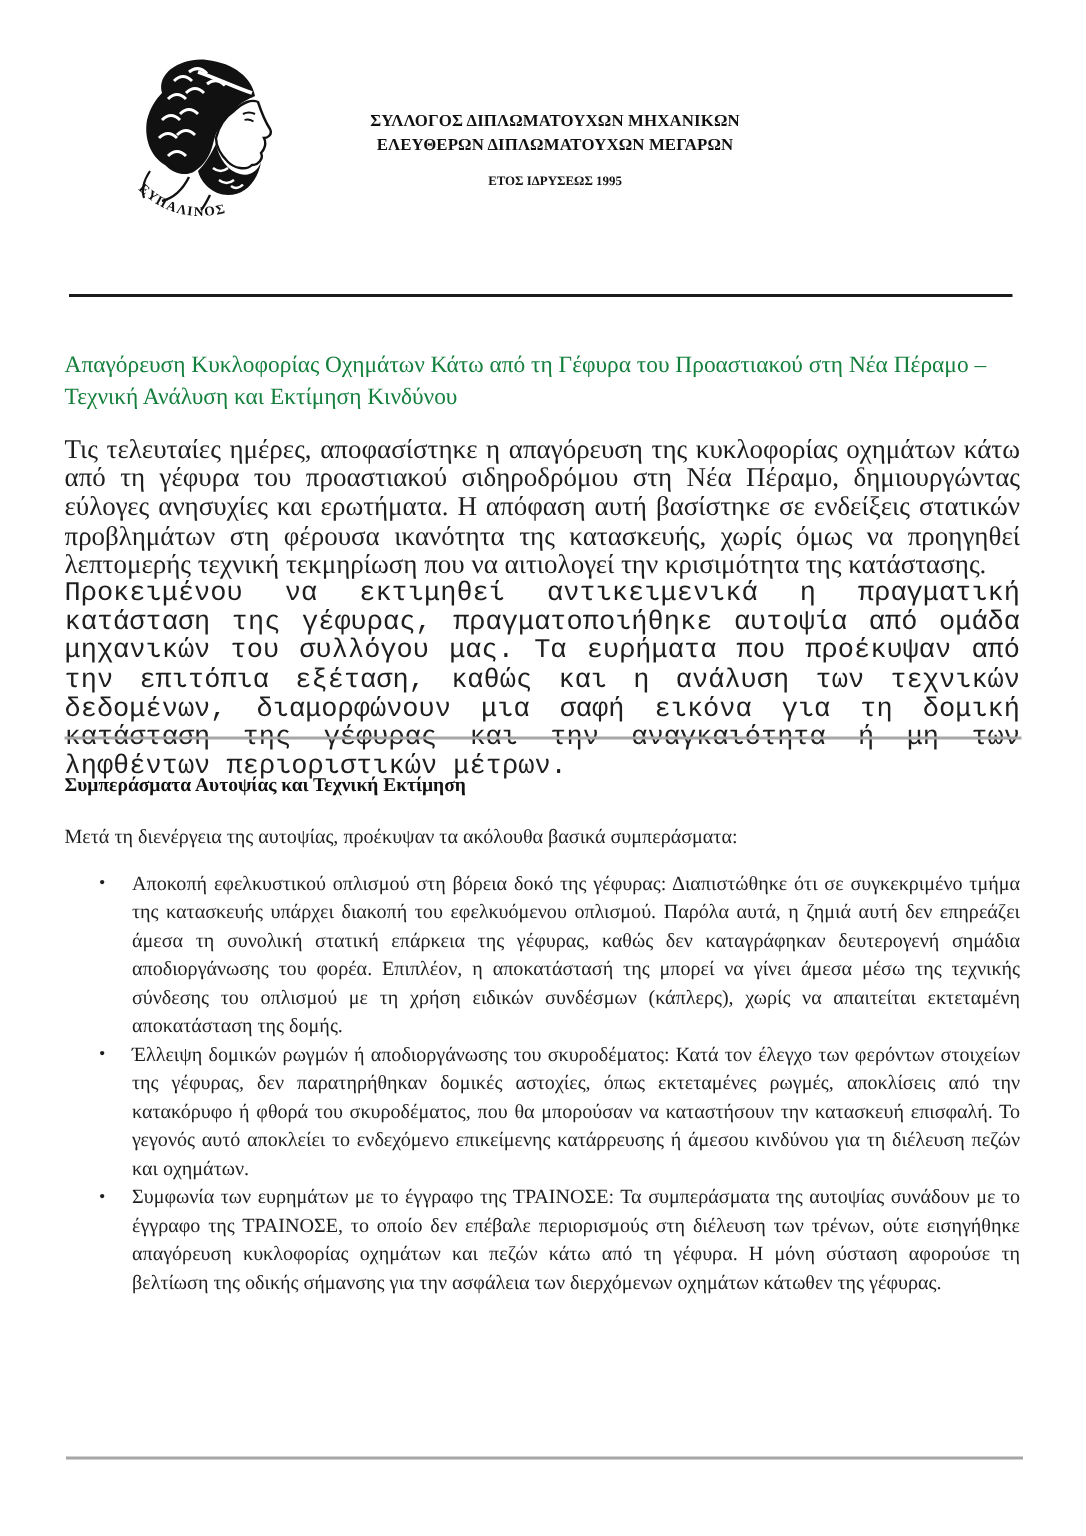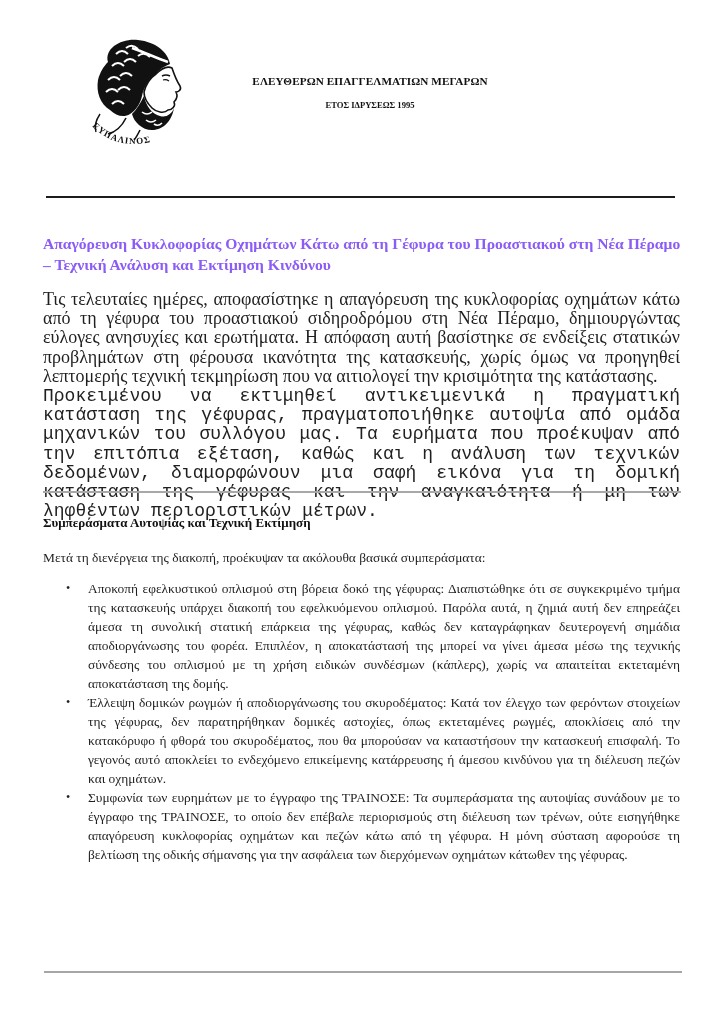--- a/index.html
+++ b/index.html
@@ -58,25 +58,25 @@
       height: 2px;
       background: #1c1c1c;
     }
     
     .doc-title {
       position: absolute;
       left: 43px;
       top: 233px;
       width: 640px;
       font-family: "Liberation Serif", "DejaVu Serif", serif;
-      font-weight: bold;
+      font-weight: normal;
       font-size: 15.6px;
       line-height: 21px;
       margin: 0;
-      color: #8b5cf6;
+      color: #15803d;
     }
     .para {
       position: absolute;
       left: 43px;
       width: 637px;
       margin: 0;
       font-size: 18px;
       line-height: 19.2px;
       text-align: justify;
       color: #1f1f1f;
@@ -172,35 +172,36 @@
       <path d="M14 80 C10 86, 8 92, 10 98" stroke="#111" stroke-width="1.4" fill="none"></path>
 
       <path id="captionArc" d="M6 92 Q30 116 64 108" fill="none"></path>
       <text font-family="Liberation Serif, DejaVu Serif, serif" font-size="9" font-weight="bold" fill="#111" letter-spacing="1">
         <textPath href="#captionArc">ΕΥΠΑΛΙΝΟΣ</textPath>
       </text>
     </svg>
   </div>
 
   <div class="org-header">
-    <div class="org-line">ΕΛΕΥΘΕΡΩΝ ΕΠΑΓΓΕΛΜΑΤΙΩΝ ΜΕΓΑΡΩΝ</div>
+    <div class="org-line">ΣΥΛΛΟΓΟΣ ΔΙΠΛΩΜΑΤΟΥΧΩΝ ΜΗΧΑΝΙΚΩΝ</div>
+    <div class="org-line">ΕΛΕΥΘΕΡΩΝ ΔΙΠΛΩΜΑΤΟΥΧΩΝ ΜΕΓΑΡΩΝ</div>
     <div class="org-founded">ΕΤΟΣ ΙΔΡΥΣΕΩΣ 1995</div>
   </div>
 
   <div class="rule-top"></div>
 
   <h1 class="doc-title">Απαγόρευση Κυκλοφορίας Οχημάτων Κάτω από τη Γέφυρα του Προαστιακού στη Νέα Πέραμο – Τεχνική Ανάλυση και Εκτίμηση Κινδύνου</h1>
 
   <p class="para para-1">Τις τελευταίες ημέρες, αποφασίστηκε η απαγόρευση της κυκλοφορίας οχημάτων κάτω από τη γέφυρα του προαστιακού σιδηροδρόμου στη Νέα Πέραμο, δημιουργώντας εύλογες ανησυχίες και ερωτήματα. Η απόφαση αυτή βασίστηκε σε ενδείξεις στατικών προβλημάτων στη φέρουσα ικανότητα της κατασκευής, χωρίς όμως να προηγηθεί λεπτομερής τεχνική τεκμηρίωση που να αιτιολογεί την κρισιμότητα της κατάστασης.</p>
   <p class="para para-2">Προκειμένου να εκτιμηθεί αντικειμενικά η πραγματική κατάσταση της γέφυρας, πραγματοποιήθηκε αυτοψία από ομάδα μηχανικών του συλλόγου μας. Τα ευρήματα που προέκυψαν από την επιτόπια εξέταση, καθώς και η ανάλυση των τεχνικών δεδομένων, διαμορφώνουν μια σαφή εικόνα για τη δομική κατάσταση της γέφυρας και την αναγκαιότητα ή μη των ληφθέντων περιοριστικών μέτρων.</p>
 
   <div class="rule-mid"></div>
 
   <h2 class="section-title">Συμπεράσματα Αυτοψίας και Τεχνική Εκτίμηση</h2>
-  <p class="intro">Μετά τη διενέργεια της διακοπή, προέκυψαν τα ακόλουθα βασικά συμπεράσματα:</p>
+  <p class="intro">Μετά τη διενέργεια της αυτοψίας, προέκυψαν τα ακόλουθα βασικά συμπεράσματα:</p>
 
   <ul class="bullets">
     <li class="bullet-item">
       <span class="bullet-dot">•</span>
       <span>Αποκοπή εφελκυστικού οπλισμού στη βόρεια δοκό της γέφυρας: Διαπιστώθηκε ότι σε συγκεκριμένο τμήμα της κατασκευής υπάρχει διακοπή του εφελκυόμενου οπλισμού. Παρόλα αυτά, η ζημιά αυτή δεν επηρεάζει άμεσα τη συνολική στατική επάρκεια της γέφυρας, καθώς δεν καταγράφηκαν δευτερογενή σημάδια αποδιοργάνωσης του φορέα. Επιπλέον, η αποκατάστασή της μπορεί να γίνει άμεσα μέσω της τεχνικής σύνδεσης του οπλισμού με τη χρήση ειδικών συνδέσμων (κάπλερς), χωρίς να απαιτείται εκτεταμένη αποκατάσταση της δομής.</span>
     </li>
     <li class="bullet-item">
       <span class="bullet-dot">•</span>
       <span>Έλλειψη δομικών ρωγμών ή αποδιοργάνωσης του σκυροδέματος: Κατά τον έλεγχο των φερόντων στοιχείων της γέφυρας, δεν παρατηρήθηκαν δομικές αστοχίες, όπως εκτεταμένες ρωγμές, αποκλίσεις από την κατακόρυφο ή φθορά του σκυροδέματος, που θα μπορούσαν να καταστήσουν την κατασκευή επισφαλή. Το γεγονός αυτό αποκλείει το ενδεχόμενο επικείμενης κατάρρευσης ή άμεσου κινδύνου για τη διέλευση πεζών και οχημάτων.</span>
     </li>

